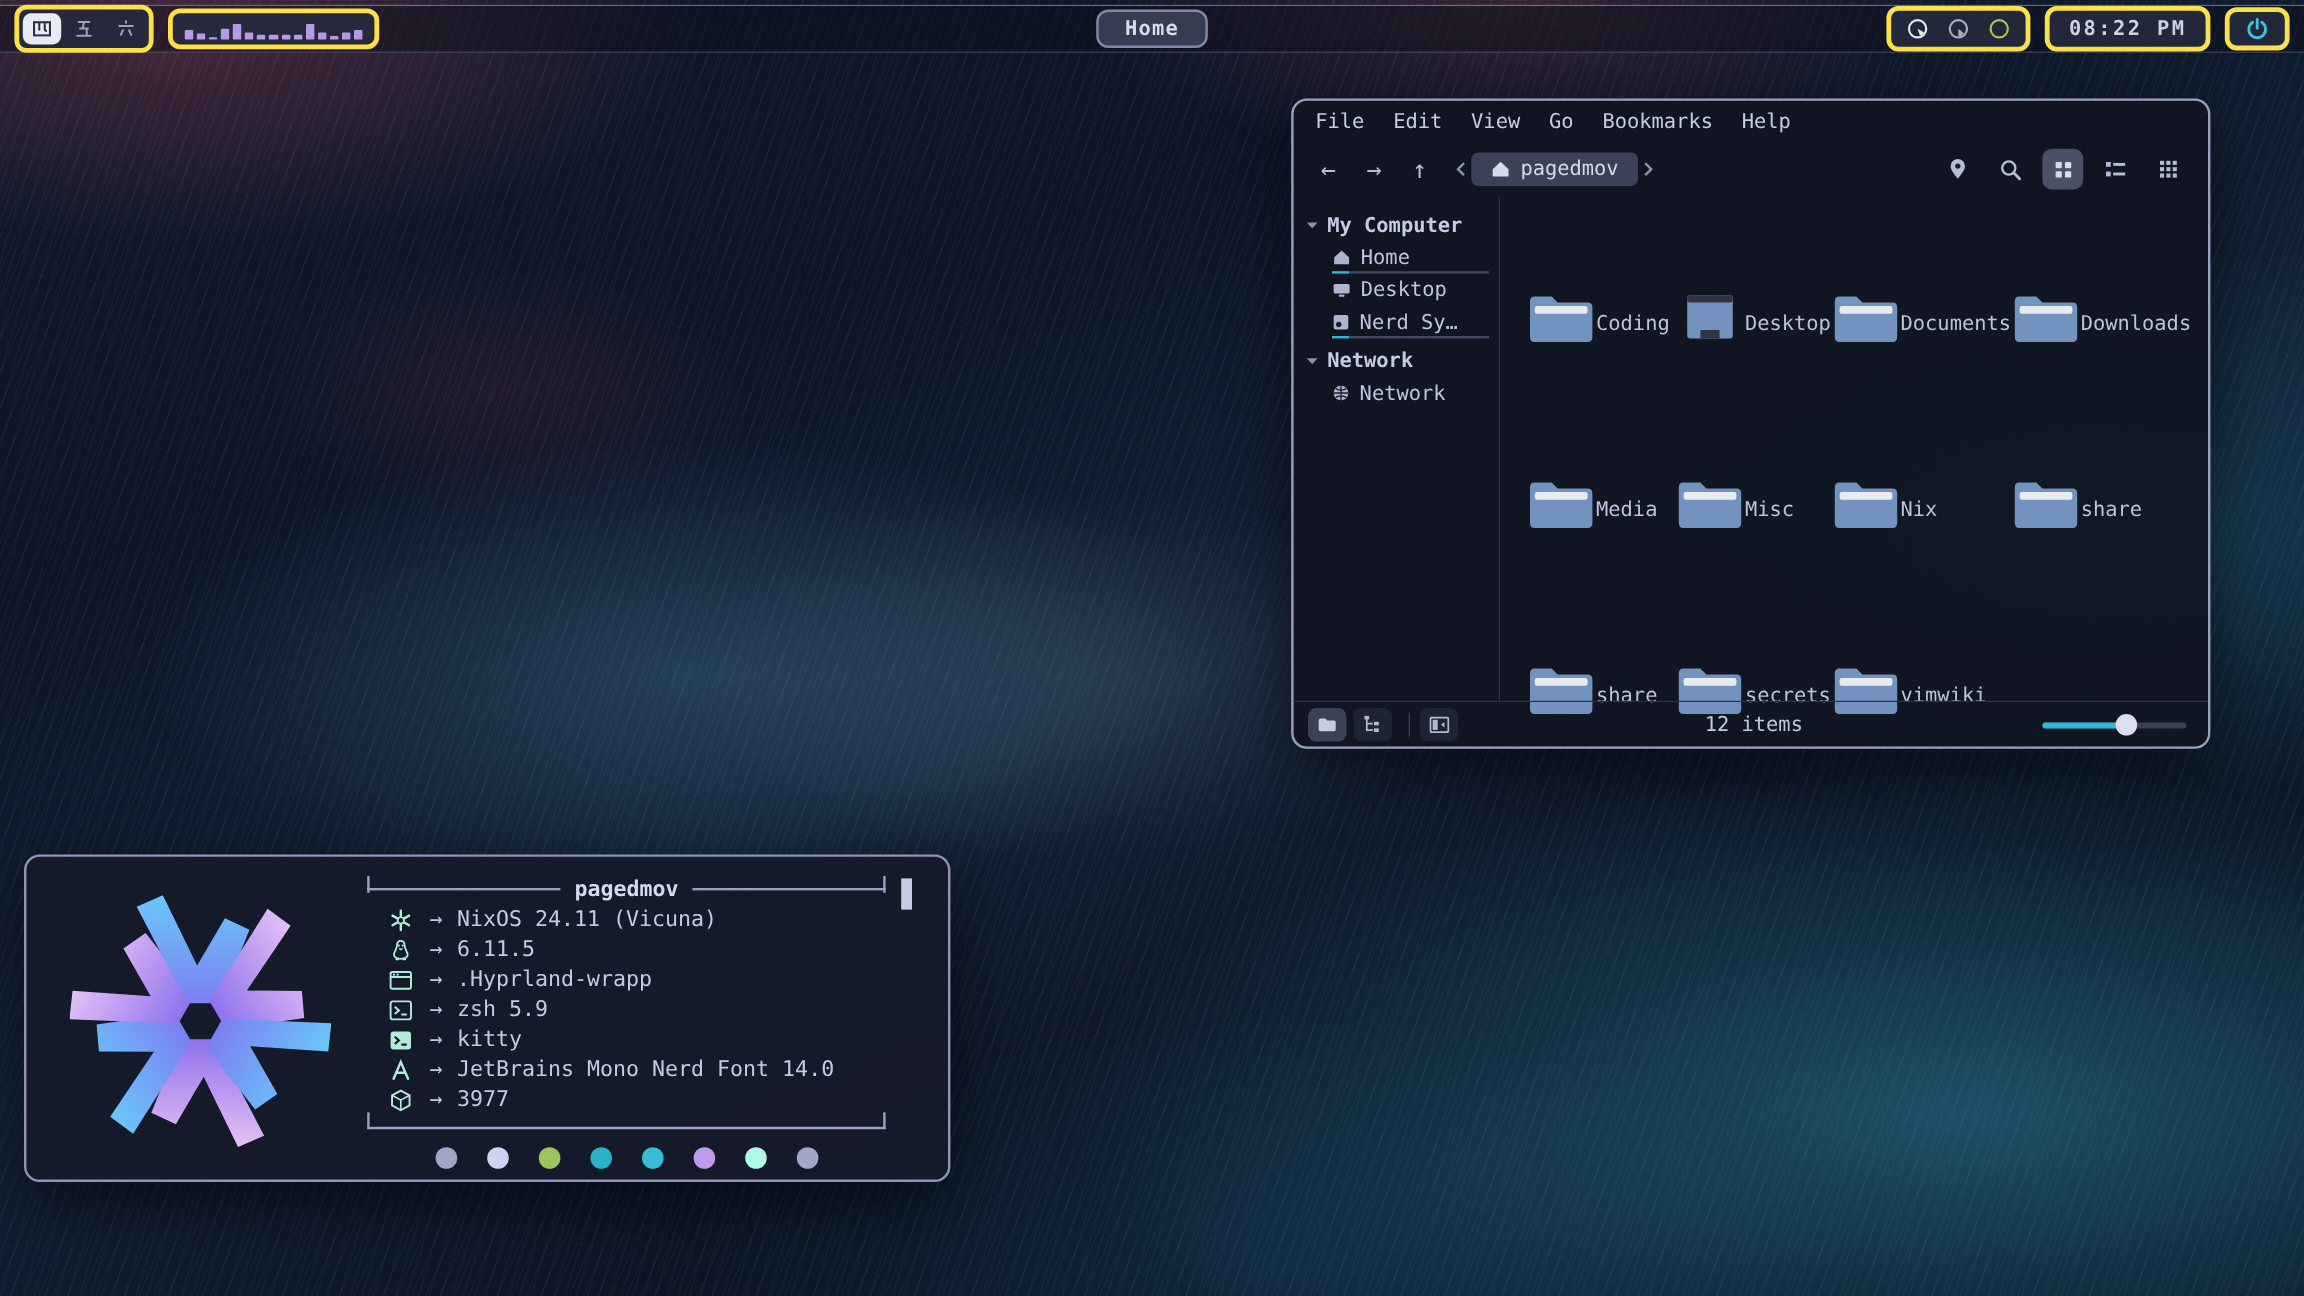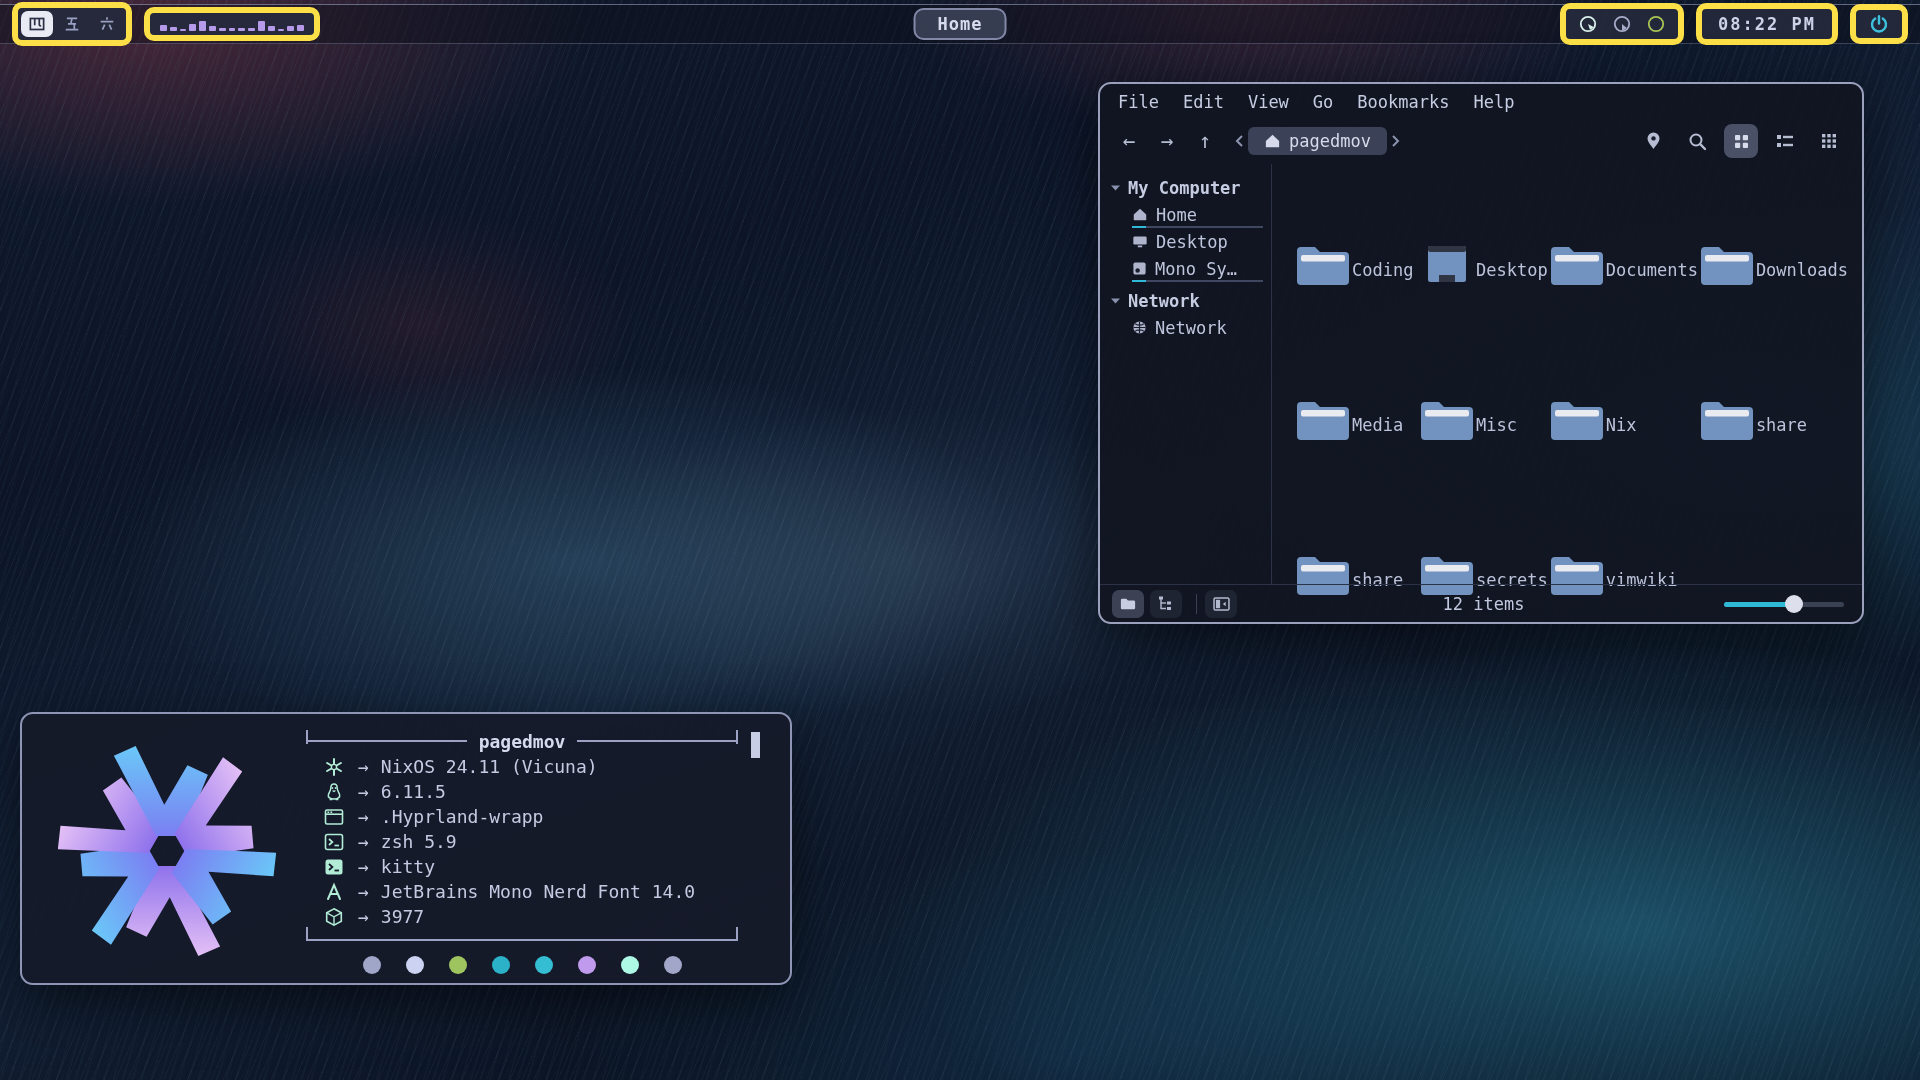--- a/index.html
+++ b/index.html
@@ -24,21 +24,21 @@
   
   .topbar{
     position:absolute; top:4px; left:0; right:0; height:40px;
     background:rgba(13,16,26,0.45);
     border-top:1px solid rgba(165,175,205,0.55);
     border-bottom:1px solid rgba(165,175,205,0.30);
     display:flex; align-items:center; padding:0 12px;
   }
   .pill{
     background:rgba(38,43,61,0.88);
-    border:6px solid #fde047;
+    border:4px solid #fde047;
     border-radius:10px;
     display:flex; align-items:center;
   }
   .ws-pill{ padding:3px; gap:3px; }
   .ws{ width:32px; height:26px; display:flex; align-items:center; justify-content:center; border-radius:7px; }
   .ws svg{ stroke:#99a1c2; }
   .ws.active{ background:#e9ebf4; }
   .ws.active svg{ stroke:#2b3046; }
   .viz-pill{ margin-left:12px; width:176px; height:34px; padding:4px 10px; align-items:flex-end; gap:3px; }
   .viz-pill i{ display:block; flex:1; background:#b49ae8; border-radius:1px; }
@@ -51,21 +51,21 @@
   .tray-pill{ padding:5px 12px; gap:14px; }
   .clock-pill{ padding:5px 16px; color:#ccd2e8; font-size:17px; font-weight:bold; letter-spacing:2px; }
   .power-pill{ padding:4px 13px; }
   
   .window{
     position:absolute; border-radius:13px;
     box-shadow:0 18px 55px rgba(0,0,0,0.55);
   }
   
   .fm{
-    left:1098px; top:82px; width:766px; height:542px;
+    left:1076px; top:82px; width:766px; height:542px;
     background:rgba(17,21,33,0.94);
     border:2px solid #9ba1bd;
     color:#c6cce2; font-size:17px;
     display:flex; flex-direction:column;
   }
   .fm-menubar{ display:flex; gap:24px; padding:8px 18px 4px; height:34px; }
   .fm-menubar span{ cursor:default; }
   .fm-toolbar{ display:flex; align-items:center; height:46px; padding:0 16px; }
   .nav-btn{ color:#b6bcd2; font-size:21px; width:26px; text-align:center; margin-right:12px; }
   .crumb-arrow{ margin:0 4px; color:#8d94b0; display:flex; }
@@ -288,21 +288,21 @@
             <rect x="1.5" y="2.5" width="15" height="9" rx="1.5" fill="#aeb4cc"></rect>
             <rect x="6.5" y="12.5" width="5" height="2" fill="#aeb4cc"></rect>
           </svg>
         <span>Desktop</span>
       </div>
       <div class="sb-item underlined">
         <svg width="15" height="15" viewBox="0 0 16 16">
             <rect x="1.5" y="1.5" width="13" height="13" rx="2" fill="#aeb4cc"></rect>
             <circle cx="6" cy="10" r="2.4" fill="#1a1f2e"></circle>
           </svg>
-        <span>Mono Sy…</span>
+        <span>Nerd Sy…</span>
       </div>
       <div class="sb-spacer"></div>
       <div class="sb-header">
         <svg width="11" height="8" viewBox="0 0 11 8">
             <path d="M1,1.5 L5.5,6.5 L10,1.5 Z" fill="#8a91ae"></path>
           </svg>
         <span>Network</span>
       </div>
       <div class="sb-item">
         <svg width="15" height="15" viewBox="0 0 16 16">

